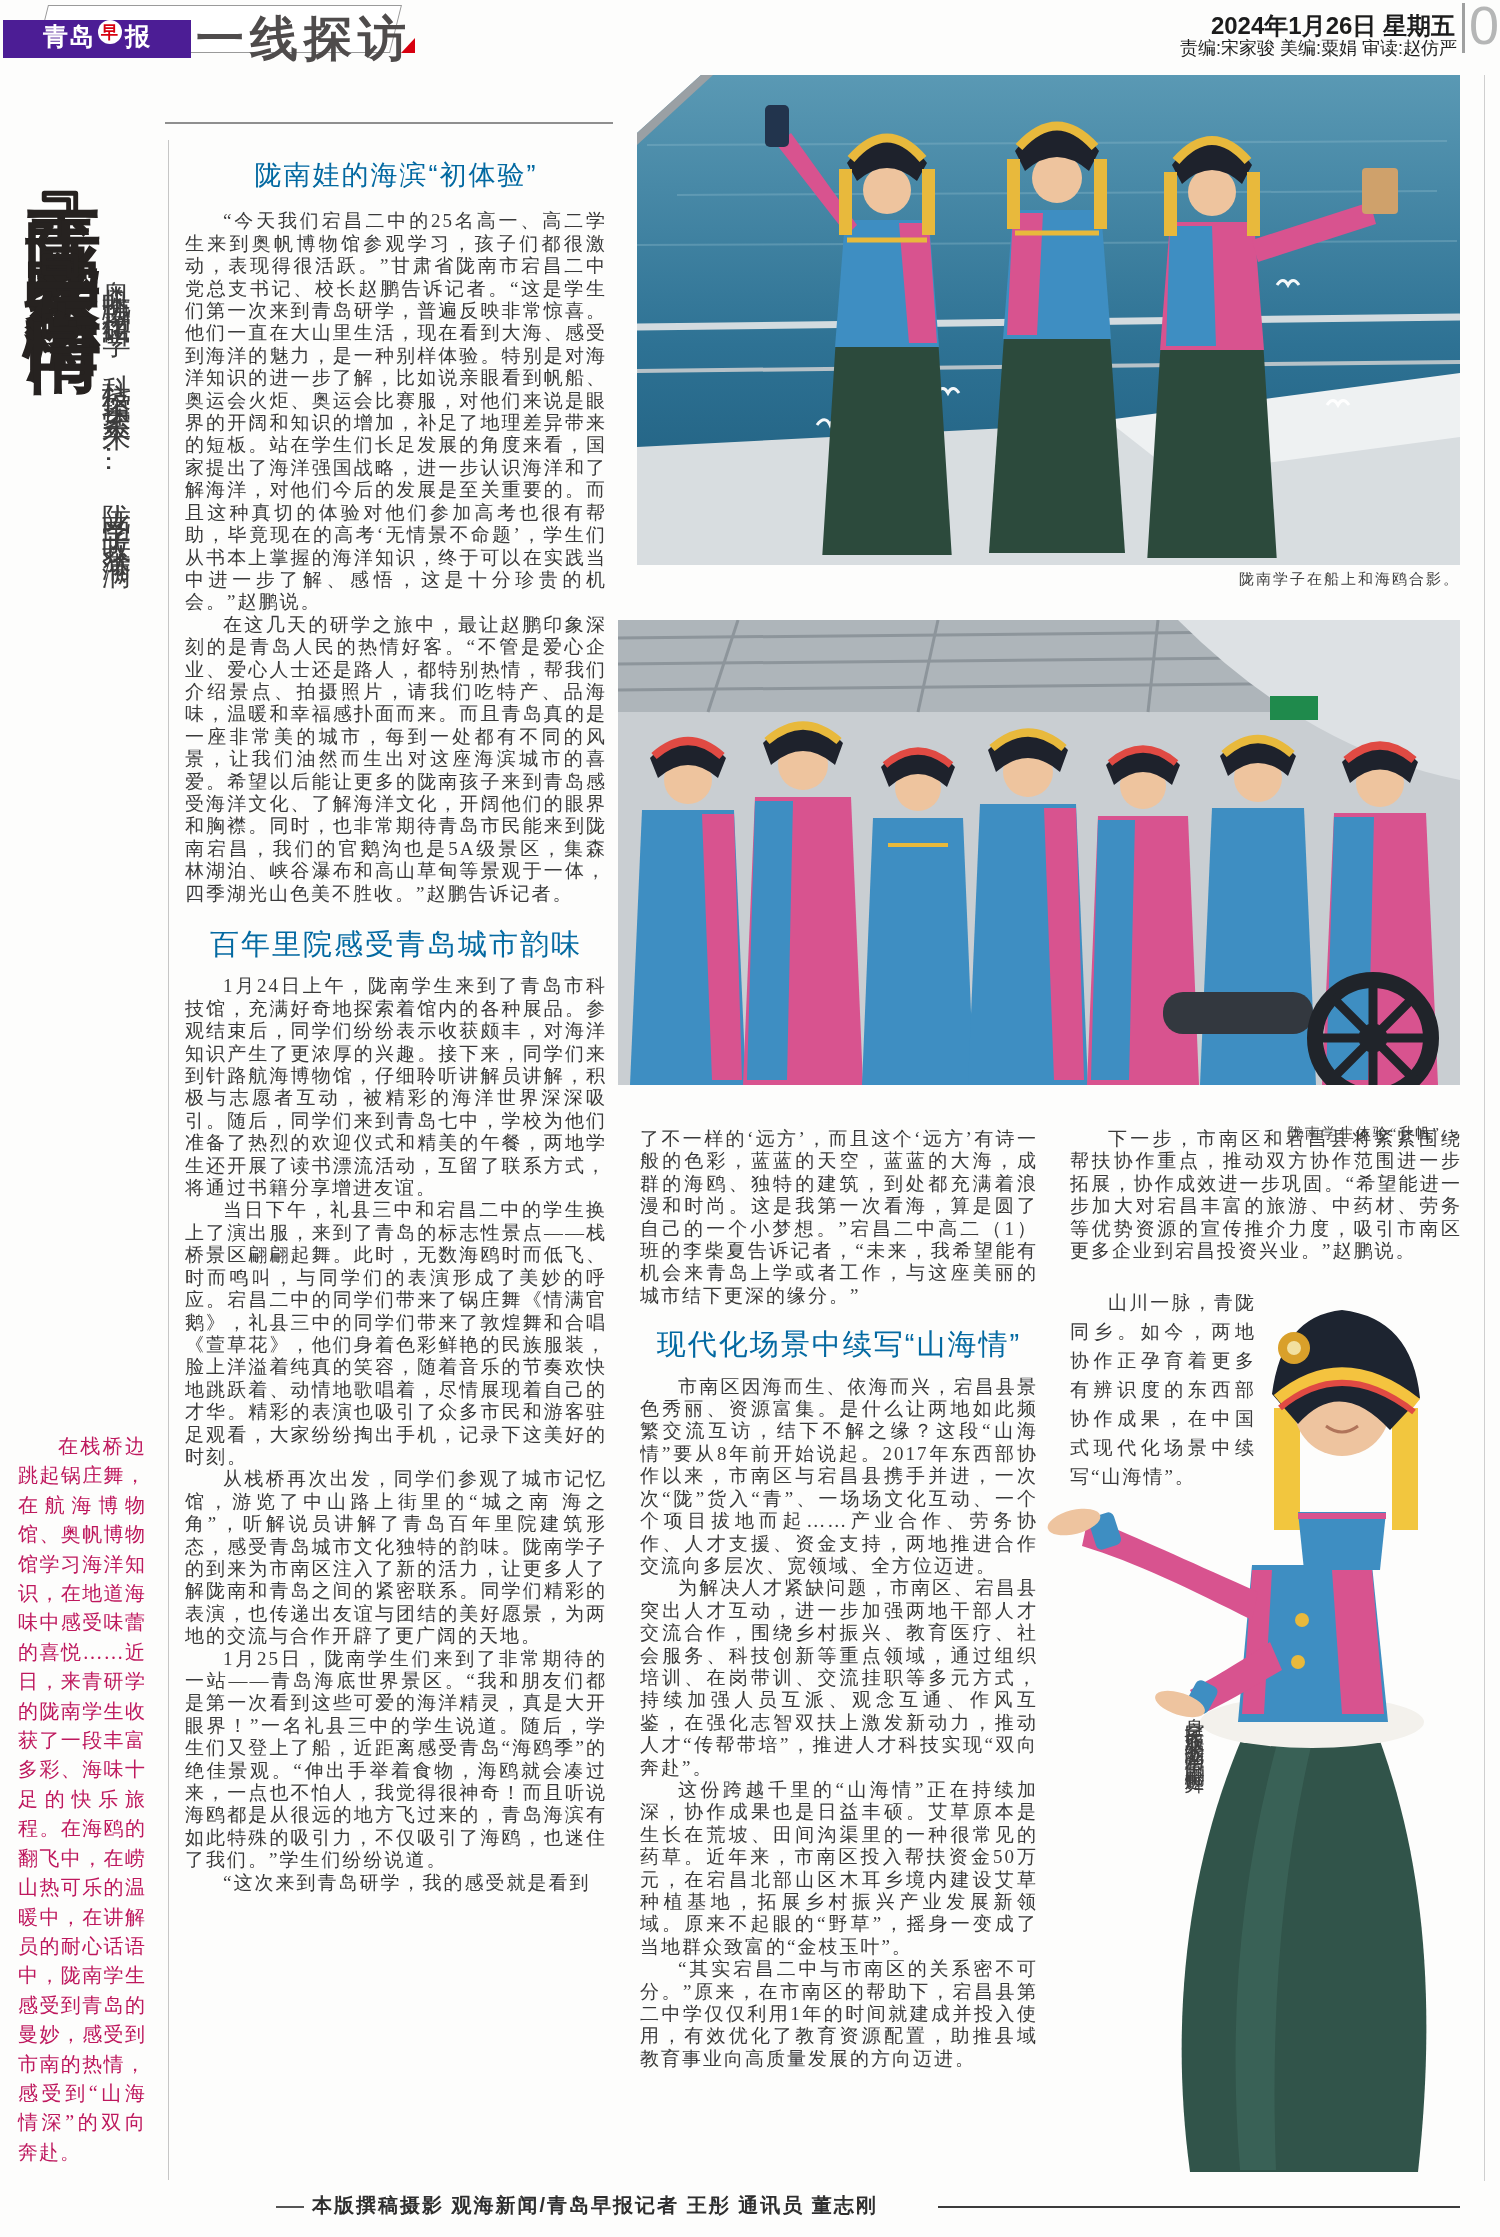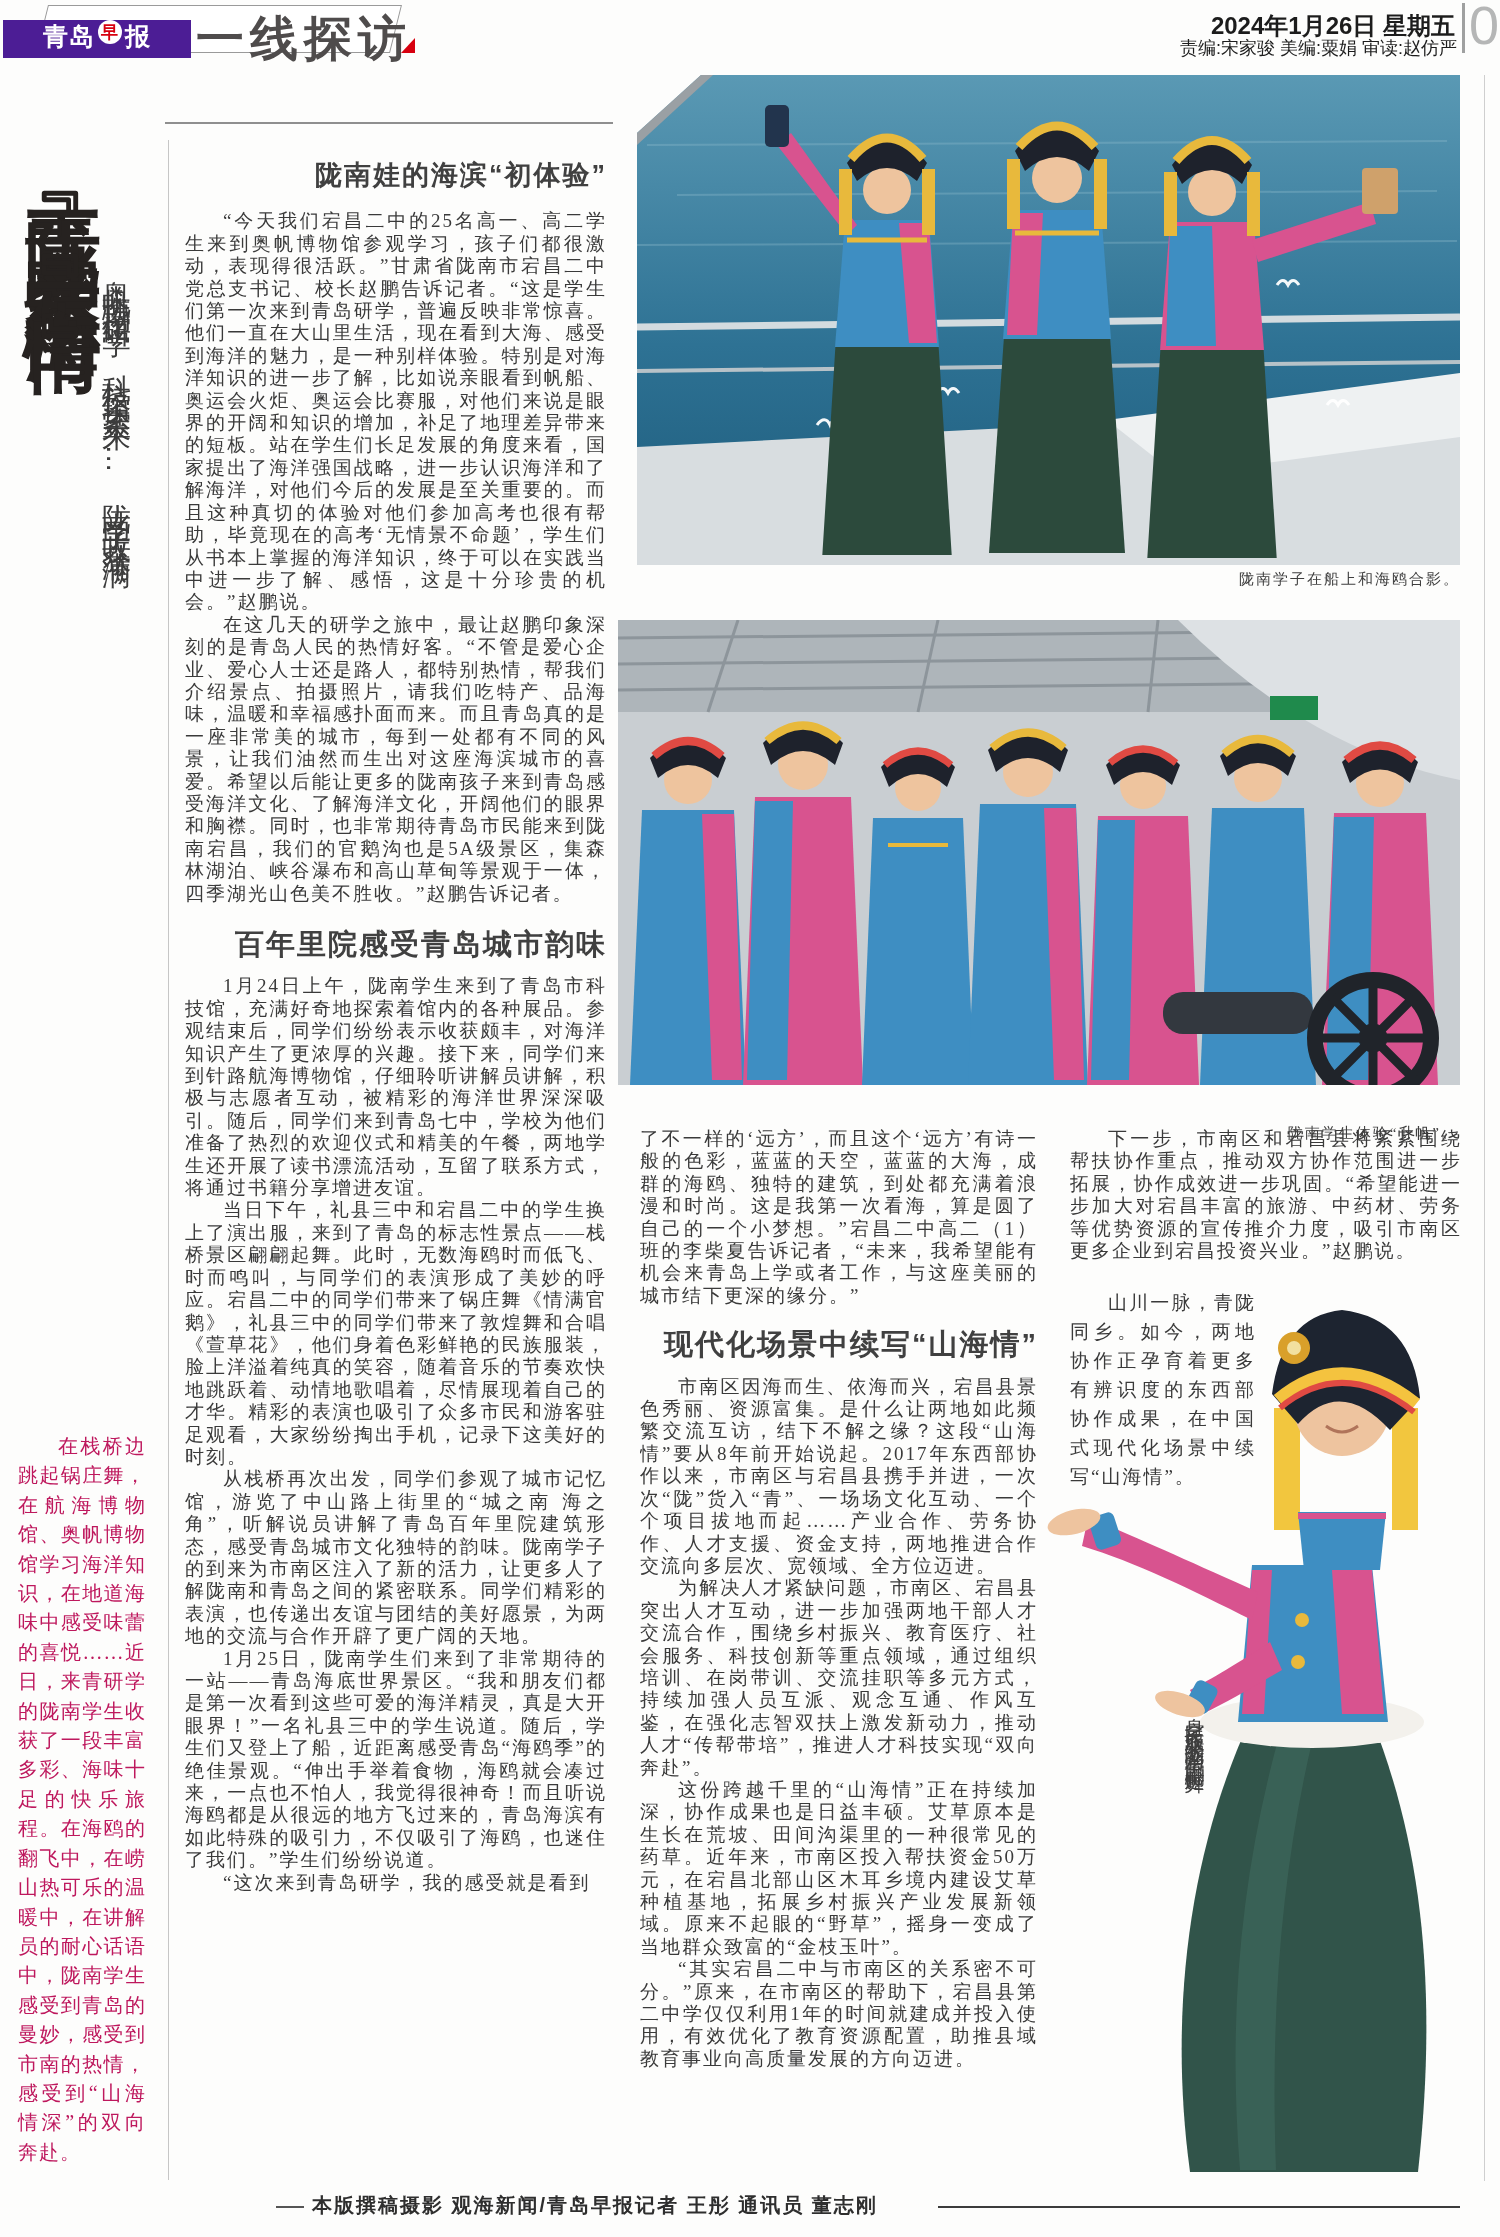--- a/index.html
+++ b/index.html
@@ -39,21 +39,21 @@
               font-family:"Liberation Sans",sans-serif;font-weight:500;font-size:29px;
               letter-spacing:8px;color:#3c3c3c;}
   .intro-box{left:18px;top:1432px;width:128px;font-size:20px;line-height:29.4px;letter-spacing:1px;
              text-align:justify;color:#be185d;}
   .intro-box .para{text-indent:2em;}
 
   
   .body-text{font-size:19px;line-height:22.4px;letter-spacing:2px;text-align:justify;color:#3a3a3a;}
   .para{text-indent:2em;}
   .no-indent{text-indent:0;}
-  .sec-title{font-family:"Liberation Sans",sans-serif;font-weight:700;color:#404040;text-align:right;
+  .sec-title{font-family:"Liberation Sans",sans-serif;font-weight:400;color:#0369a1;text-align:center;
              letter-spacing:2px;}
   .t1{font-size:27px;margin:14px 0 24px;}
   .t2{font-size:29px;margin:28px 0 20px;}
   .t3{font-size:29px;margin:26px 0 20px;}
   .colA{left:185px;top:150px;width:422px;height:2032px;overflow:hidden;}
   .colB{left:640px;top:1128px;width:398px;height:1062px;overflow:hidden;}
   .colC1{left:1070px;top:1128px;width:392px;height:152px;overflow:hidden;}
   .colC2{left:1070px;top:1288px;width:186px;height:200px;overflow:hidden;line-height:29px;}
 
   

